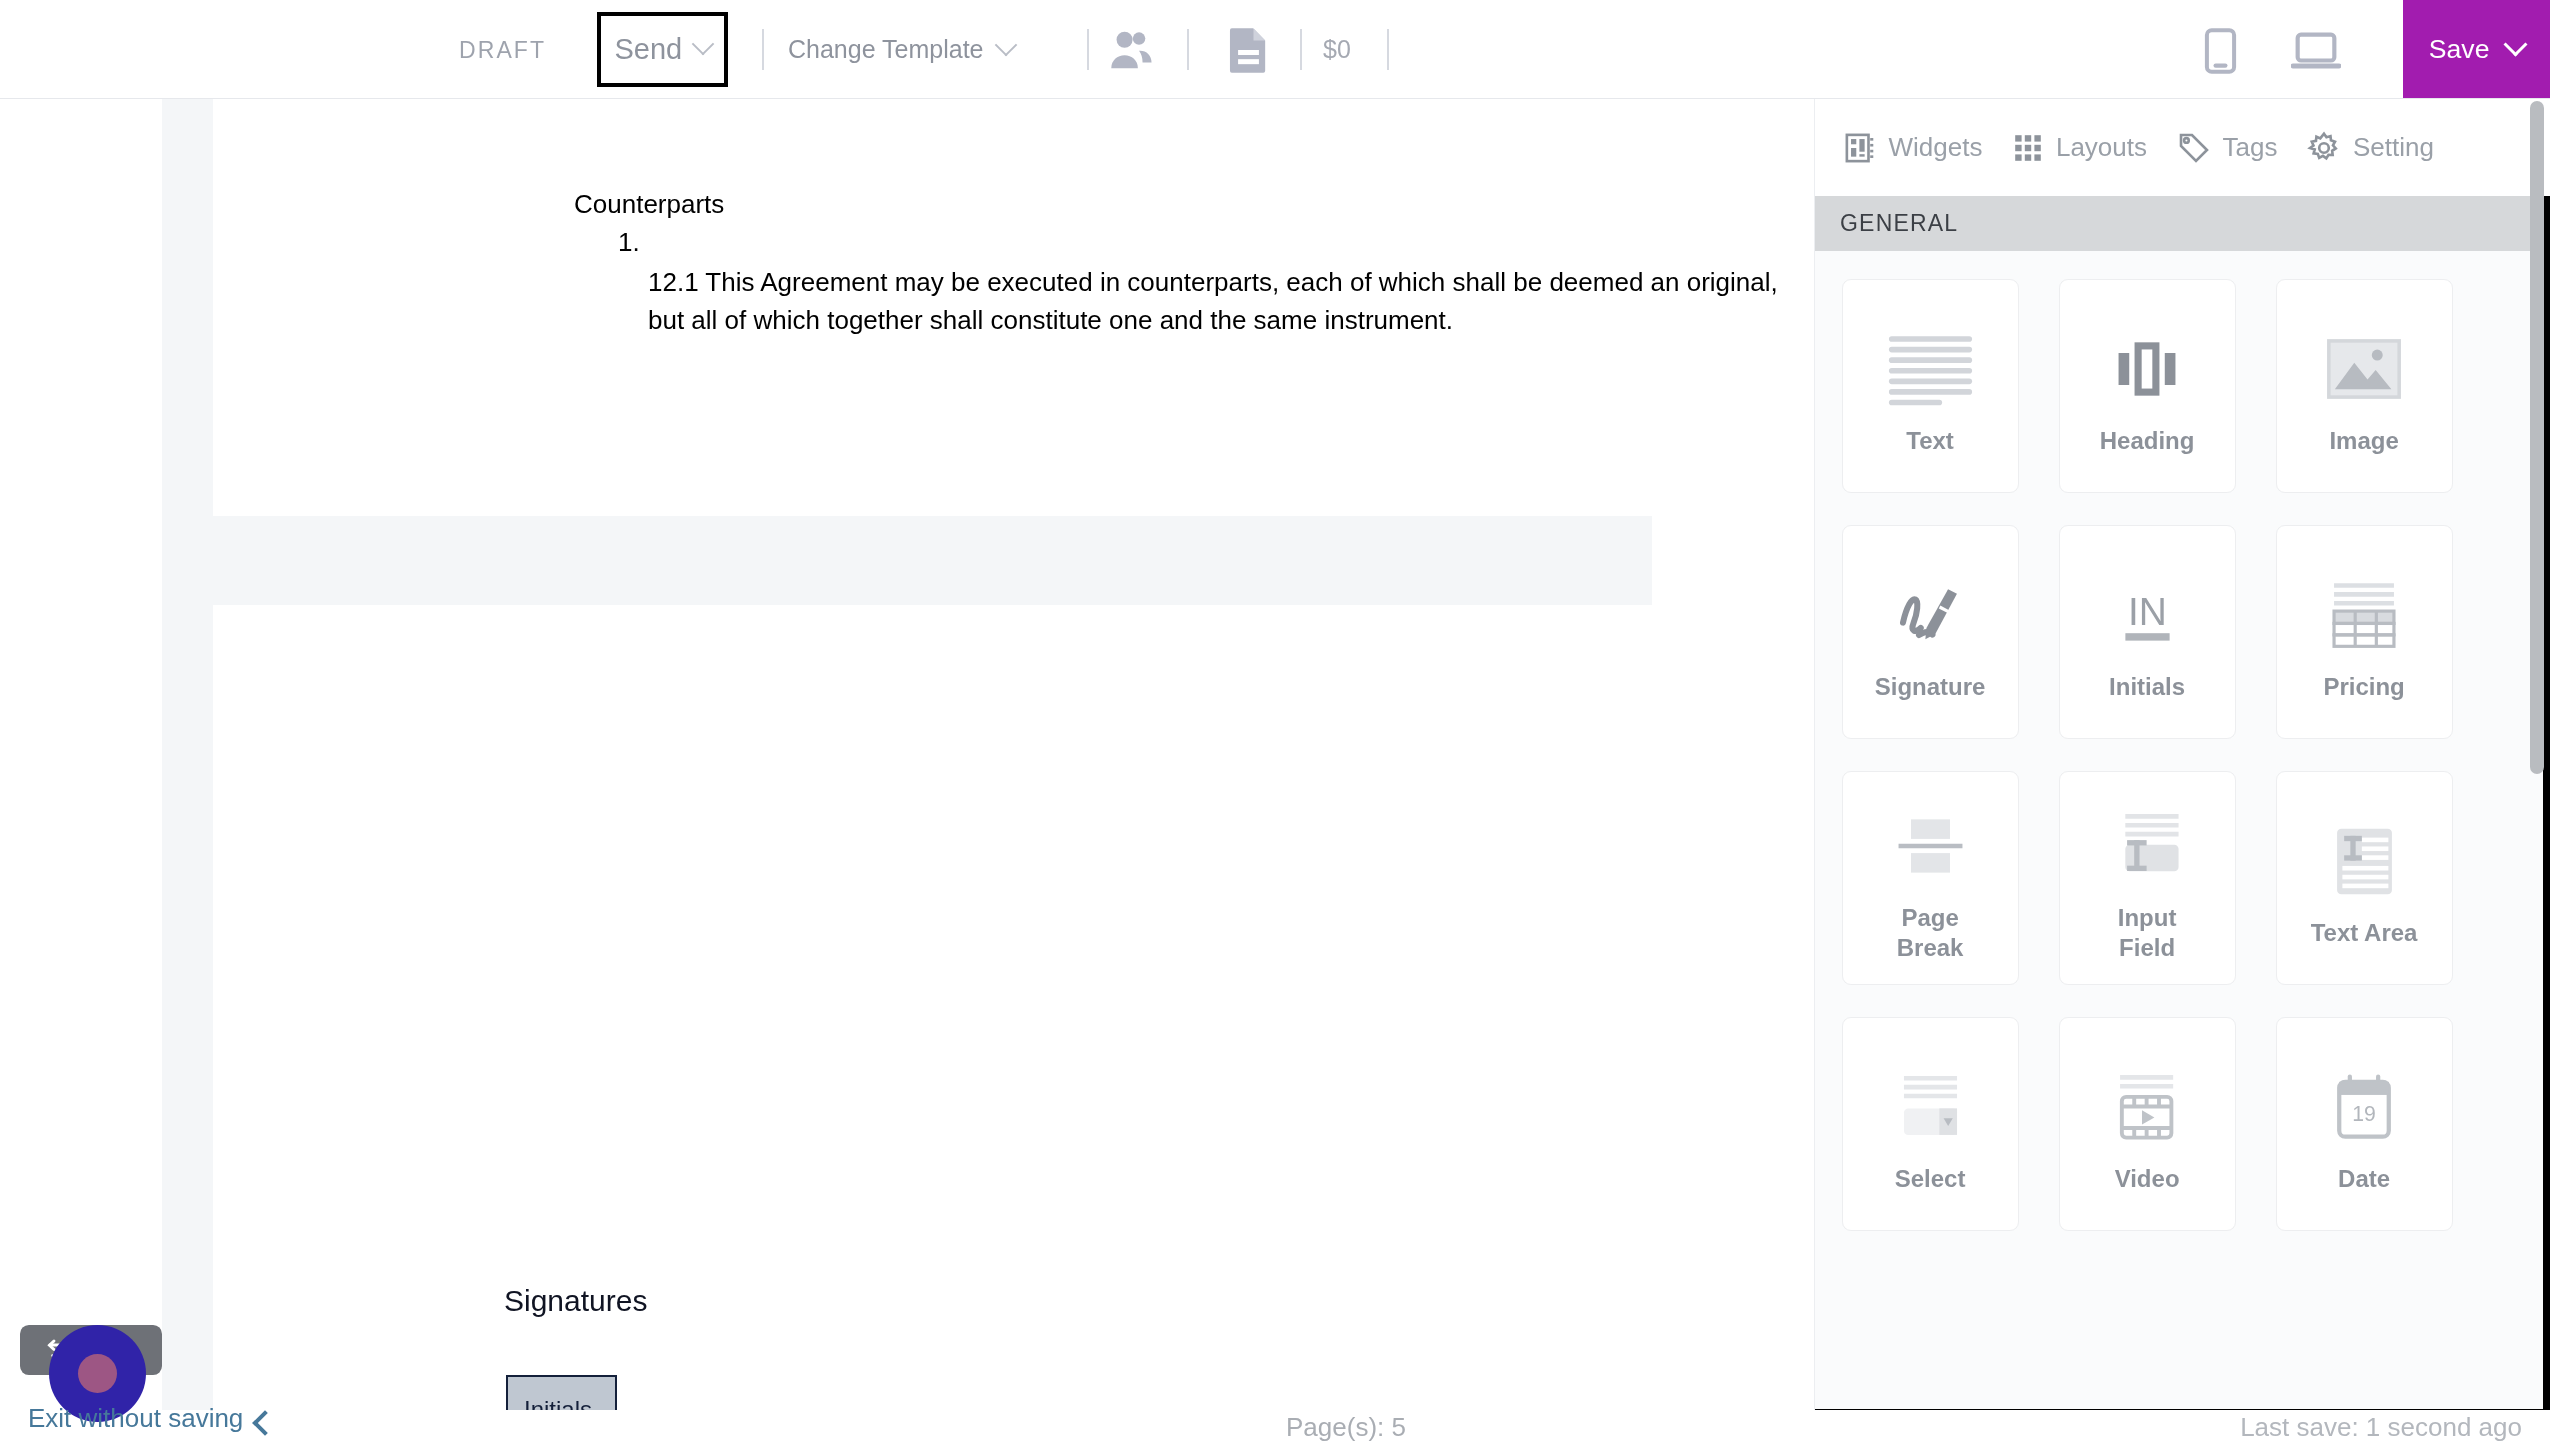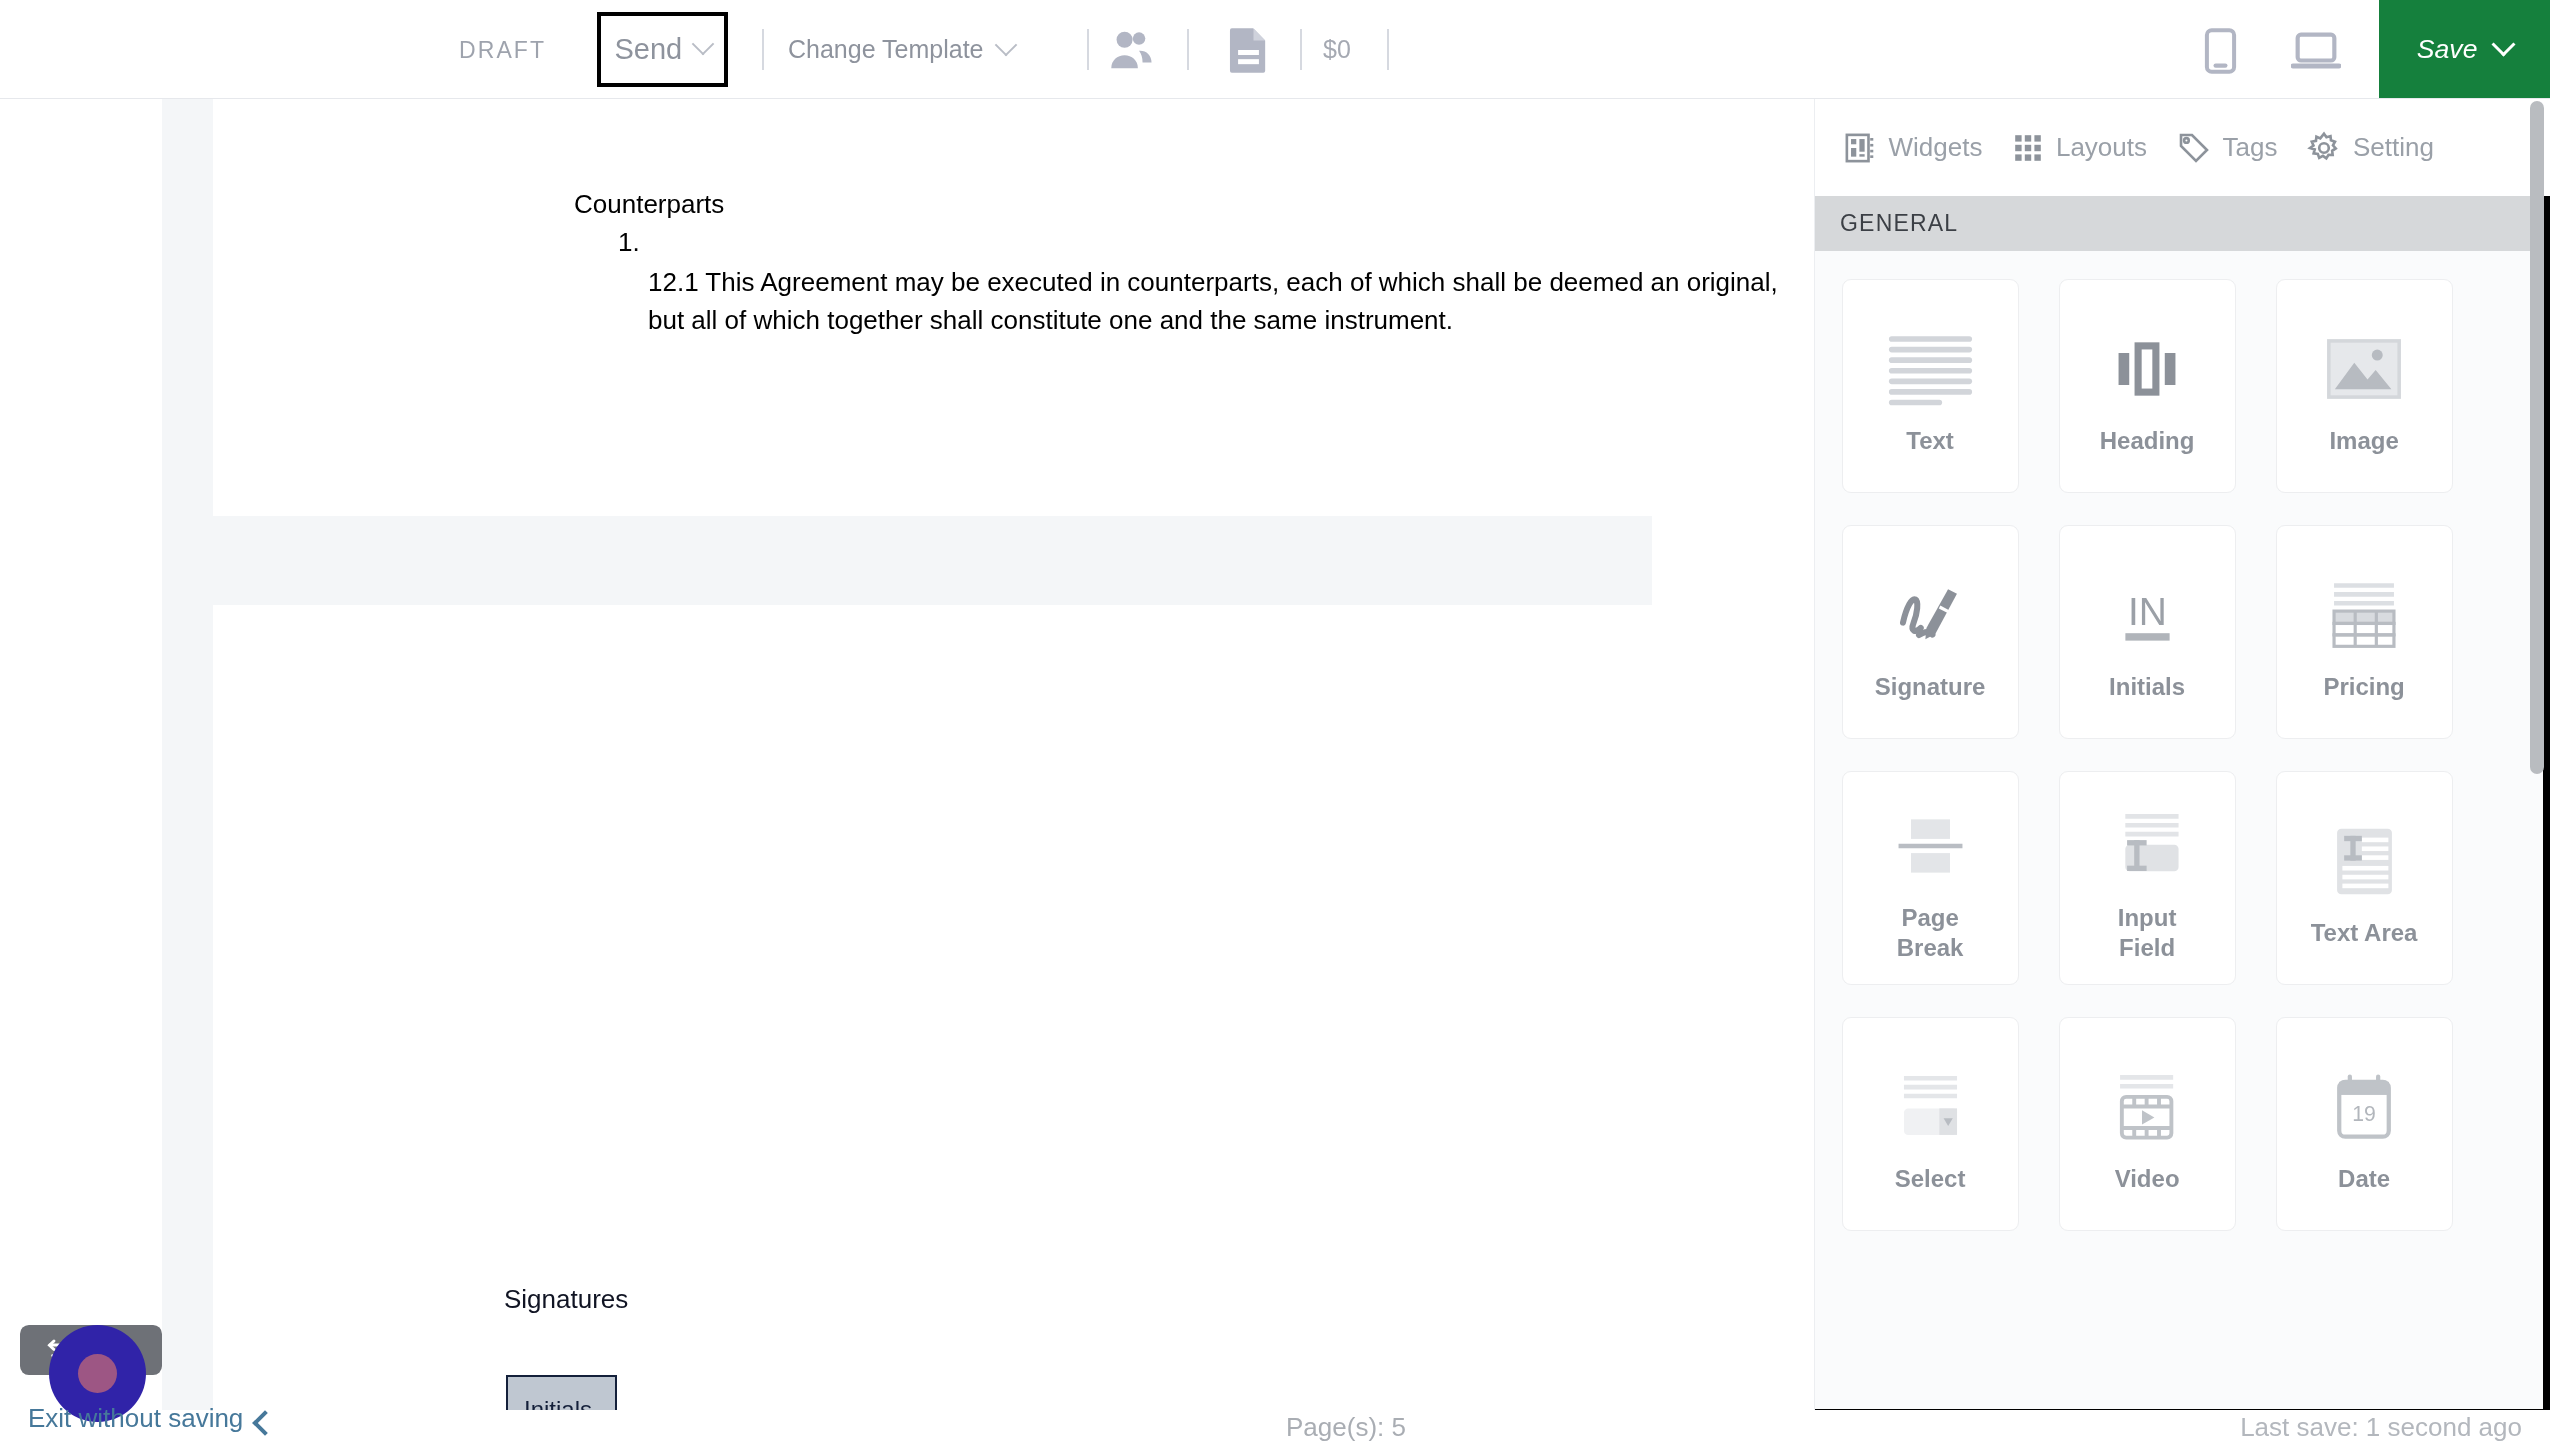--- a/index.html
+++ b/index.html
@@ -38,22 +38,22 @@
   }
   .tb-template-label{font-size:25px;color:#8e939d;}
   .tb-icon{position:absolute;}
   .tb-money{
     position:absolute;left:1323px;top:35px;font-size:25px;color:#a5a9b2;
   }
   .tb-right-icons{
     position:absolute;right:209px;top:26.6px;display:flex;align-items:center;gap:51px;
   }
   .tb-save{
-    position:absolute;right:0;top:0;width:171px;height:98px;background:#15803d;
-    display:flex;align-items:center;justify-content:center;gap:17.7px;cursor:pointer;font-style:italic;
+    position:absolute;right:0;top:0;width:147px;height:98px;background:#a21caf;
+    display:flex;align-items:center;justify-content:center;gap:17.7px;cursor:pointer;
   }
   .tb-save-label{color:#ffffff;font-size:26.6px;font-weight:400;}
   .chev-white{
     width:14px;height:14px;border-right:3.5px solid #ffffff;border-bottom:3.5px solid #ffffff;
     transform:rotate(45deg) translate(-3.5px,-3.5px);display:inline-block;
   }
 
   
   #canvas{
     position:absolute;left:0;top:99px;width:1814px;height:1311px;
@@ -82,21 +82,21 @@
   .gap-plus::before,.gap-plus::after{
     content:"";position:absolute;background:#101423;
   }
   .gap-plus::before{left:15px;top:1.8px;width:5.3px;height:32px;}
   .gap-plus::after{left:1.8px;top:15px;width:32px;height:5.3px;}
   .gap-dots{
     position:absolute;left:1594px;top:565px;display:flex;gap:6.2px;cursor:pointer;
   }
   .gap-dots i{display:block;width:10.6px;height:10.6px;border-radius:50%;background:#101423;}
 
-  #sig-heading{left:291px;top:679px;font-size:26px;color:#101423;}
+  #sig-heading{left:291px;top:679px;font-size:30px;color:#101423;}
   #sig-initials-box{
     position:absolute;left:293px;top:770px;width:111px;height:69px;
     background:#bfc7d1;border:2.7px solid #14203a;box-sizing:border-box;
     display:flex;align-items:center;justify-content:flex-start;padding-left:16px;
     cursor:pointer;
   }
   #sig-initials-box span{font-size:24px;color:#14203a;}
 
   
   #sidepanel{

